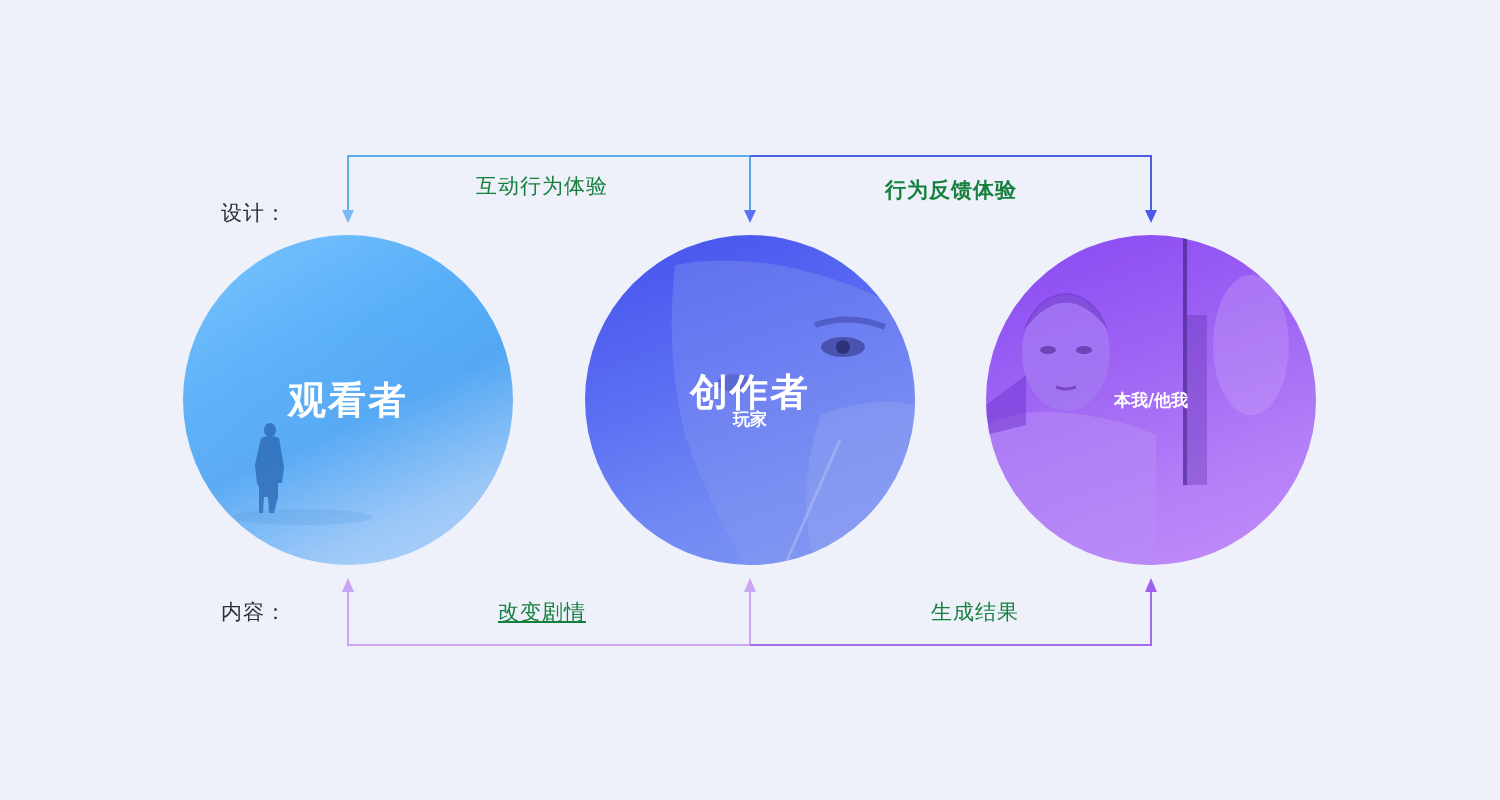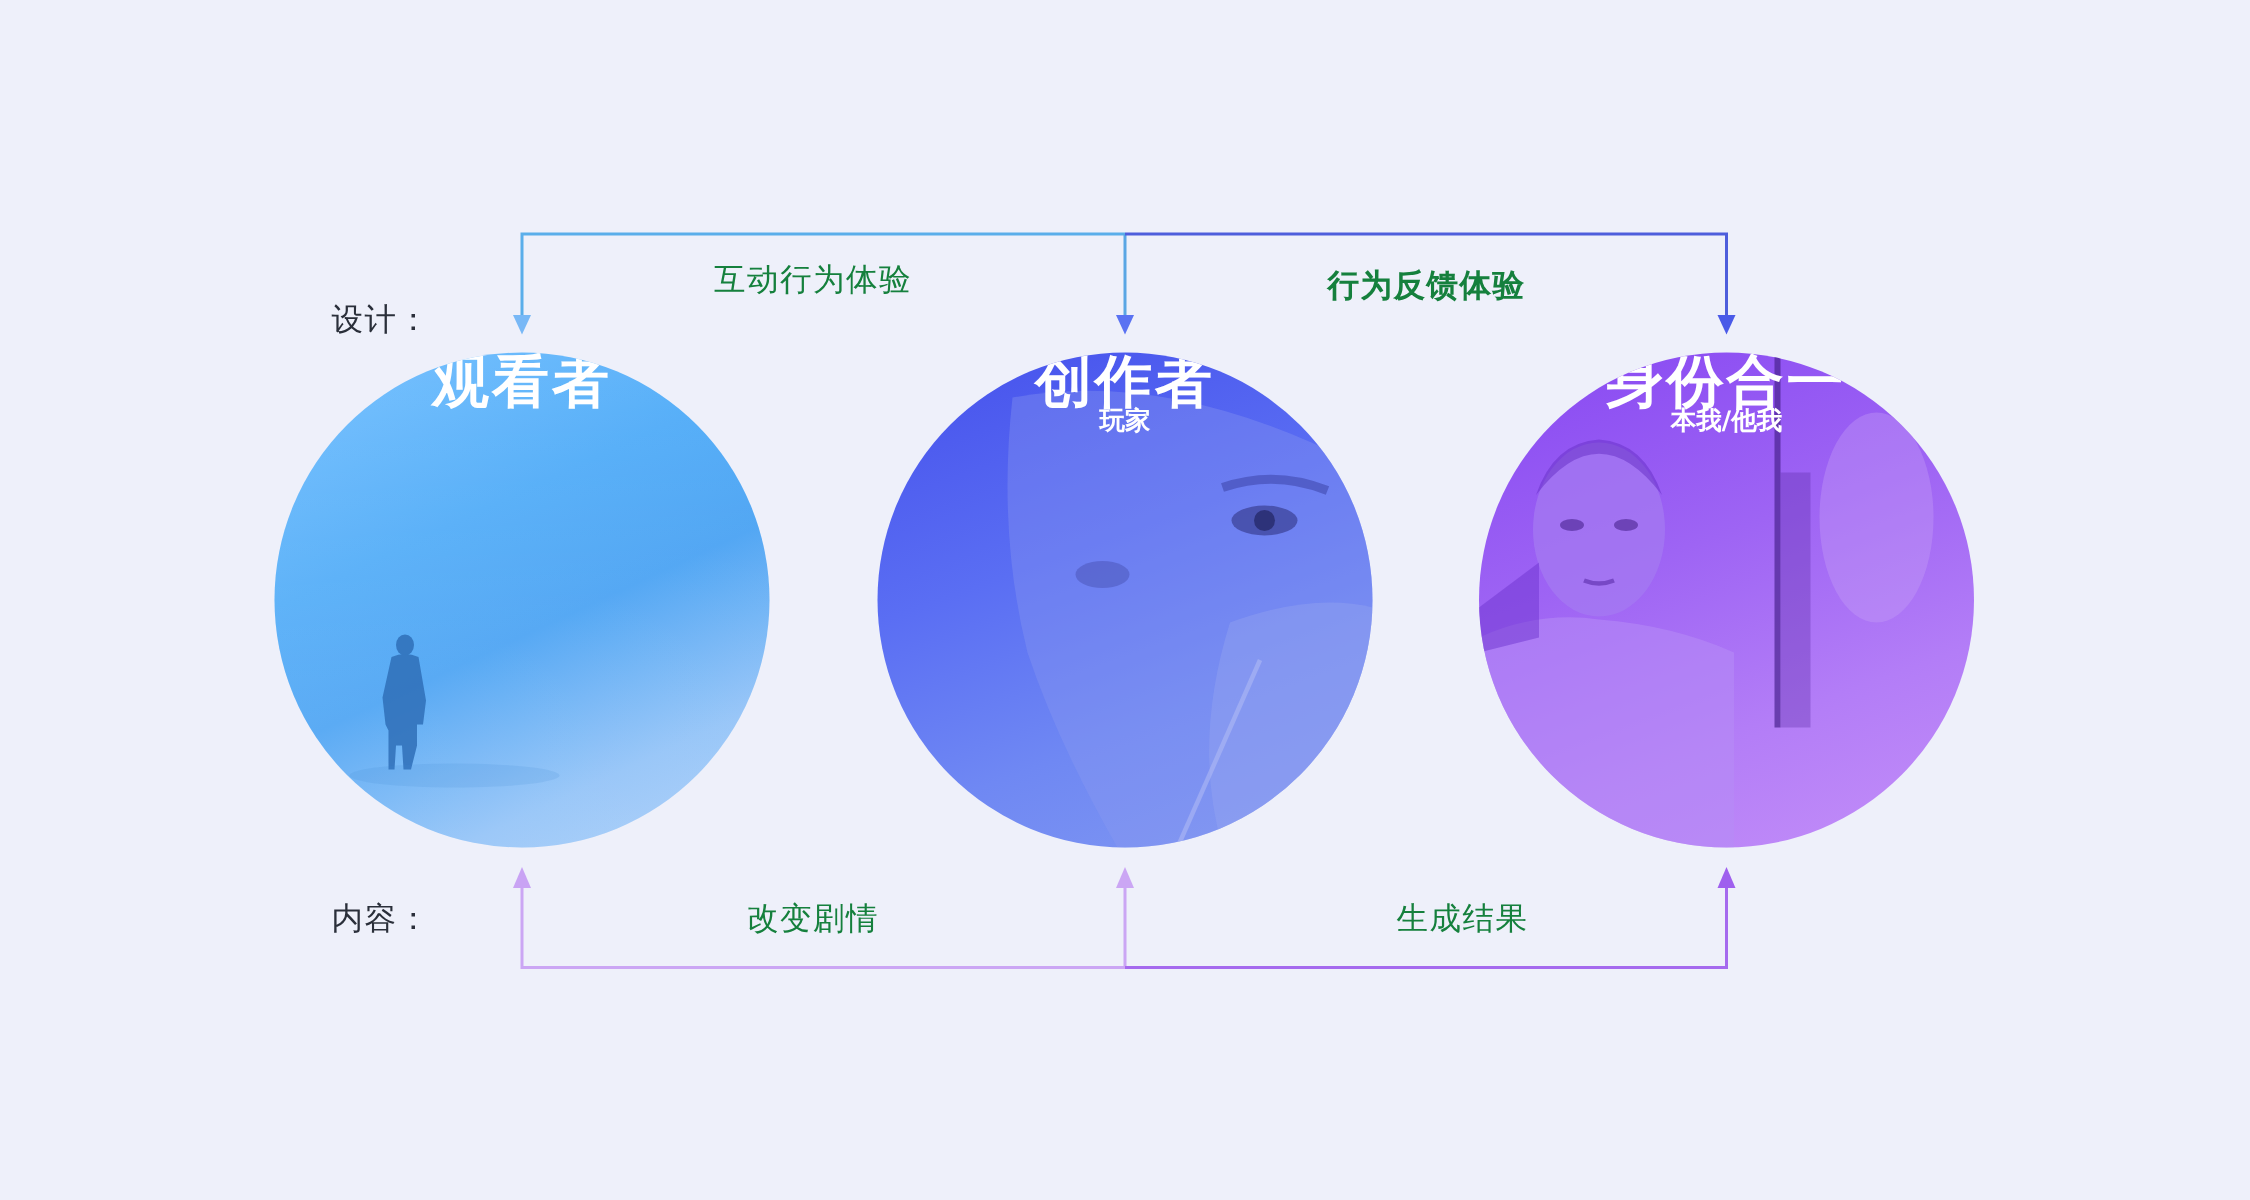--- a/index.html
+++ b/index.html
@@ -18,21 +18,21 @@
     position:absolute; font-size:21px; color:#15803d; letter-spacing:1px;
     transform:translateX(-50%); white-space:nowrap;
   }
   .node {
     position:absolute; width:330px; height:330px; border-radius:50%;
     overflow:hidden; transform:translate(-50%,-50%);
   }
   .node .photo { position:absolute; inset:0; }
   .node .content {
     position:absolute; left:0; right:0; top:0; bottom:0;
-    display:flex; flex-direction:column; align-items:center; justify-content:flex-start;
+    display:flex; flex-direction:column; align-items:center; justify-content:center;
     color:#FFFFFF;
   }
   .node .title { font-size:38px; font-weight:bold; letter-spacing:2px; line-height:1; }
   .node .subtitle { font-size:17px; font-weight:bold; line-height:1; }
   .node .title.solo { margin-top:0; }
 
   .n1 {
     left:348px; top:400px;
     background:linear-gradient(155deg,#7CC4FF 0%,#55AEF8 35%,#4BA3F3 55%,#8FC1F7 80%,#A9CDF8 100%);
   }
@@ -84,21 +84,21 @@
       <polygon points="1145,592 1157,592 1151,578" fill="#9F60EE"></polygon>
     </g>
   </svg>
 
   <div class="row-label" style="left:221px; top:173px;margin-top:26px;">设计：</div>
   <div class="row-label" style="left:221px; top:598px;">内容：</div>
 
   <div class="edge-label" style="left:542px; top:172px;">互动行为体验</div>
   <div class="edge-label" style="left:951px; top:176px;font-weight:bold;">行为反馈体验</div>
 
-  <div class="edge-label" style="left:542px; top:598px;">改变剧情</div>
+  <div class="edge-label" style="left:542px; top:598px;text-decoration:underline;">改变剧情</div>
   <div class="edge-label" style="left:975px; top:598px;">生成结果</div>
 
   <div class="node n1">
     <svg class="photo" viewBox="0 0 330 330">
       <defs>
         <linearGradient id="fog1" x1="0" y1="0" x2="0" y2="1">
           <stop offset="0" stop-color="#ffffff" stop-opacity="0"></stop>
           <stop offset="1" stop-color="#ffffff" stop-opacity="0.12"></stop>
         </linearGradient>
       </defs>
@@ -143,18 +143,17 @@
       <ellipse cx="80" cy="118" rx="44" ry="58" fill="#A47AF2" opacity="0.75"></ellipse>
       <path d="M38,95 Q80,40 122,95 Q110,60 80,58 Q50,60 38,95 Z" fill="#6A33C8" opacity="0.55"></path>
       <ellipse cx="62" cy="115" rx="8" ry="4" fill="#4A2390" opacity="0.6"></ellipse>
       <ellipse cx="98" cy="115" rx="8" ry="4" fill="#4A2390" opacity="0.6"></ellipse>
       <path d="M70,152 Q80,156 90,152" stroke="#5A2BA8" stroke-width="3" fill="none" opacity="0.6"></path>
 
       <path d="M0,190 Q40,172 80,178 Q130,182 170,200 L170,330 L0,330 Z" fill="#B68CF6" opacity="0.55"></path>
       <path d="M0,170 L40,140 L40,190 L0,200 Z" fill="#6D34D0" opacity="0.5"></path>
     </svg>
     <div class="content">
-      <div class="title">身份合一</div>
       <div class="subtitle">本我/他我</div>
     </div>
   </div>
 
 </div>
 
 </body></html>

